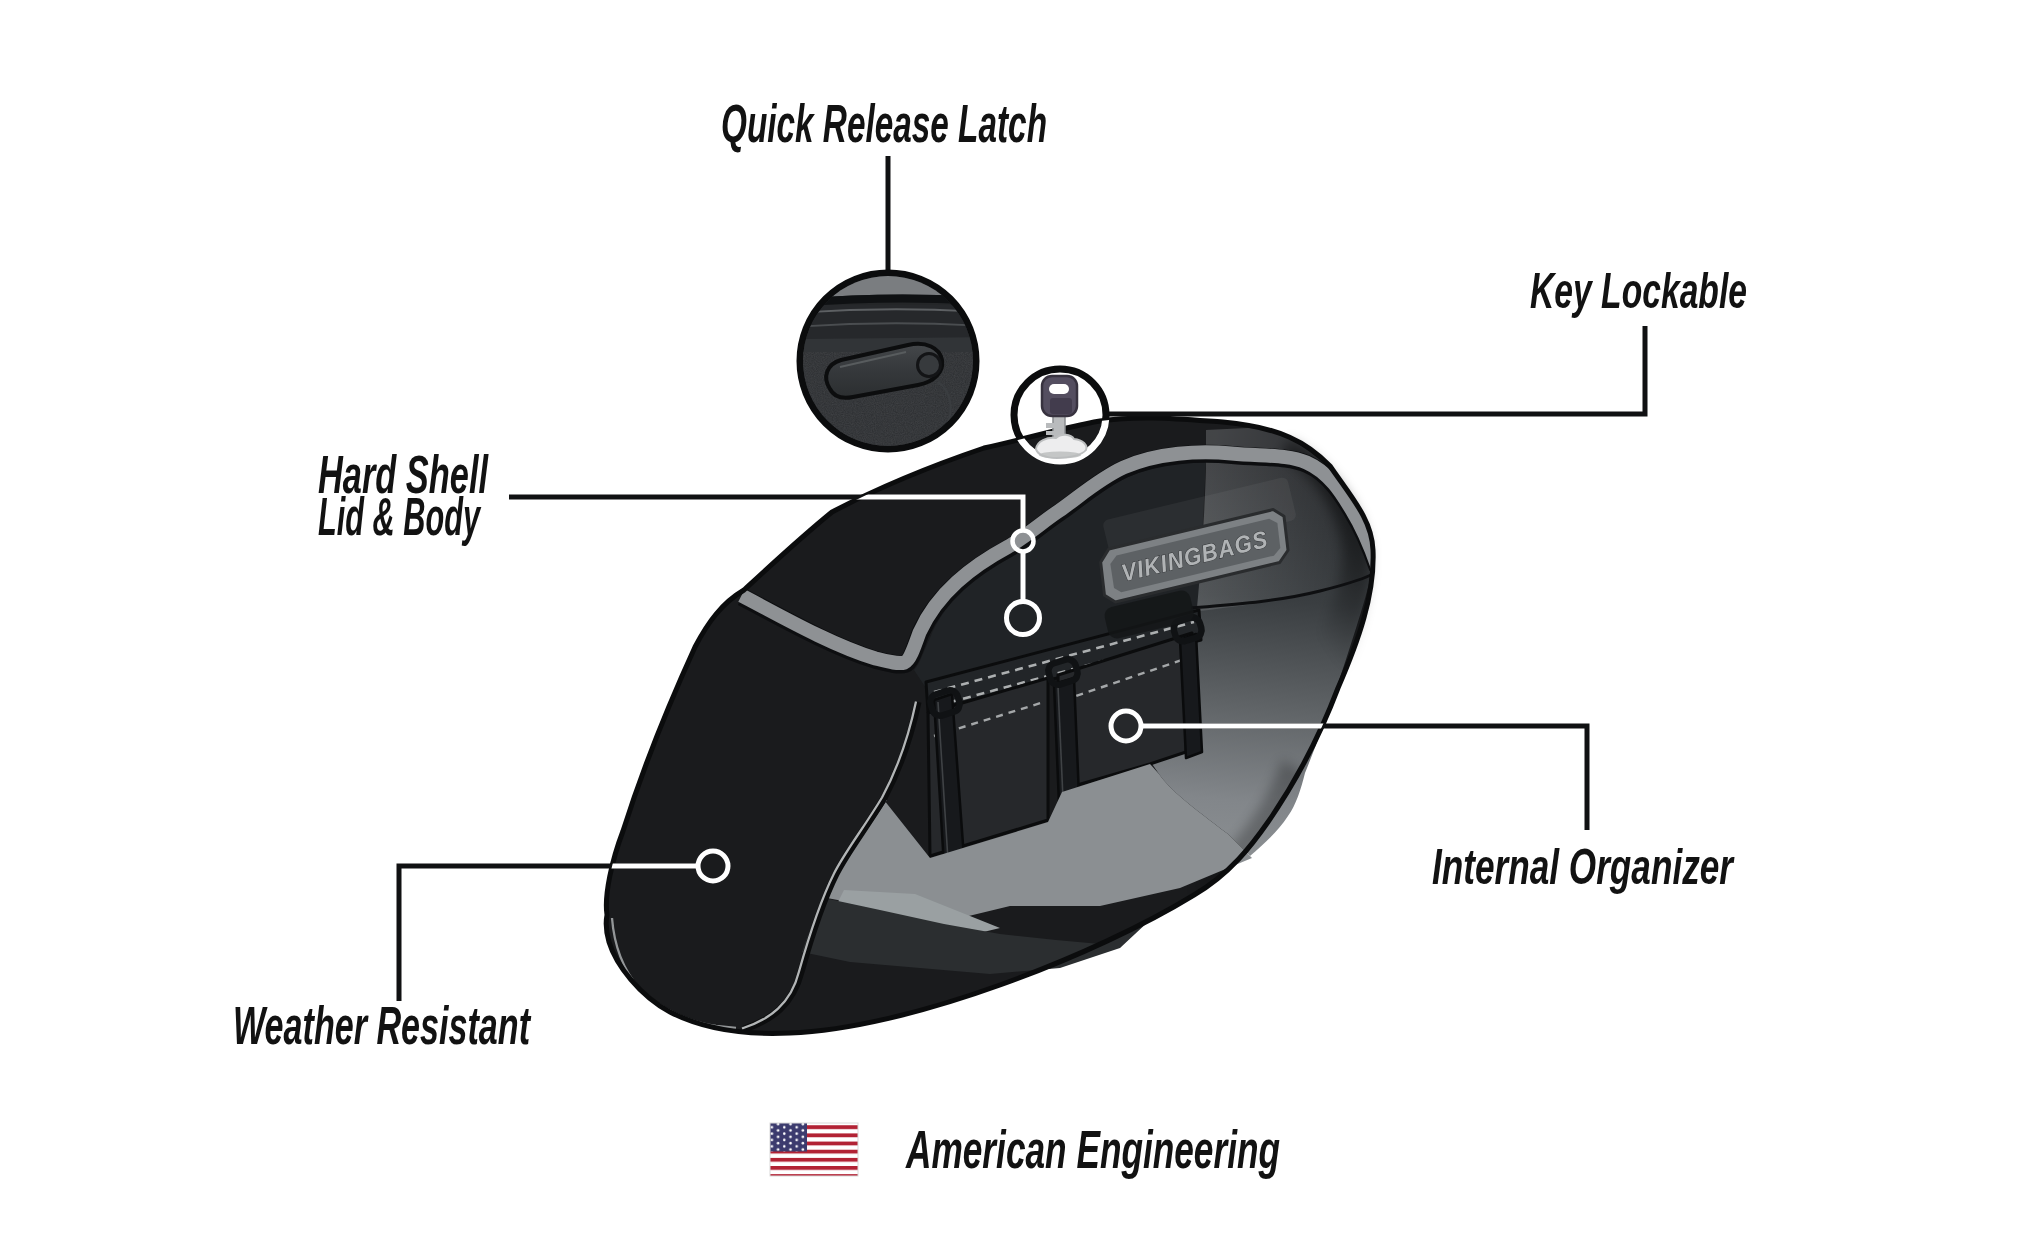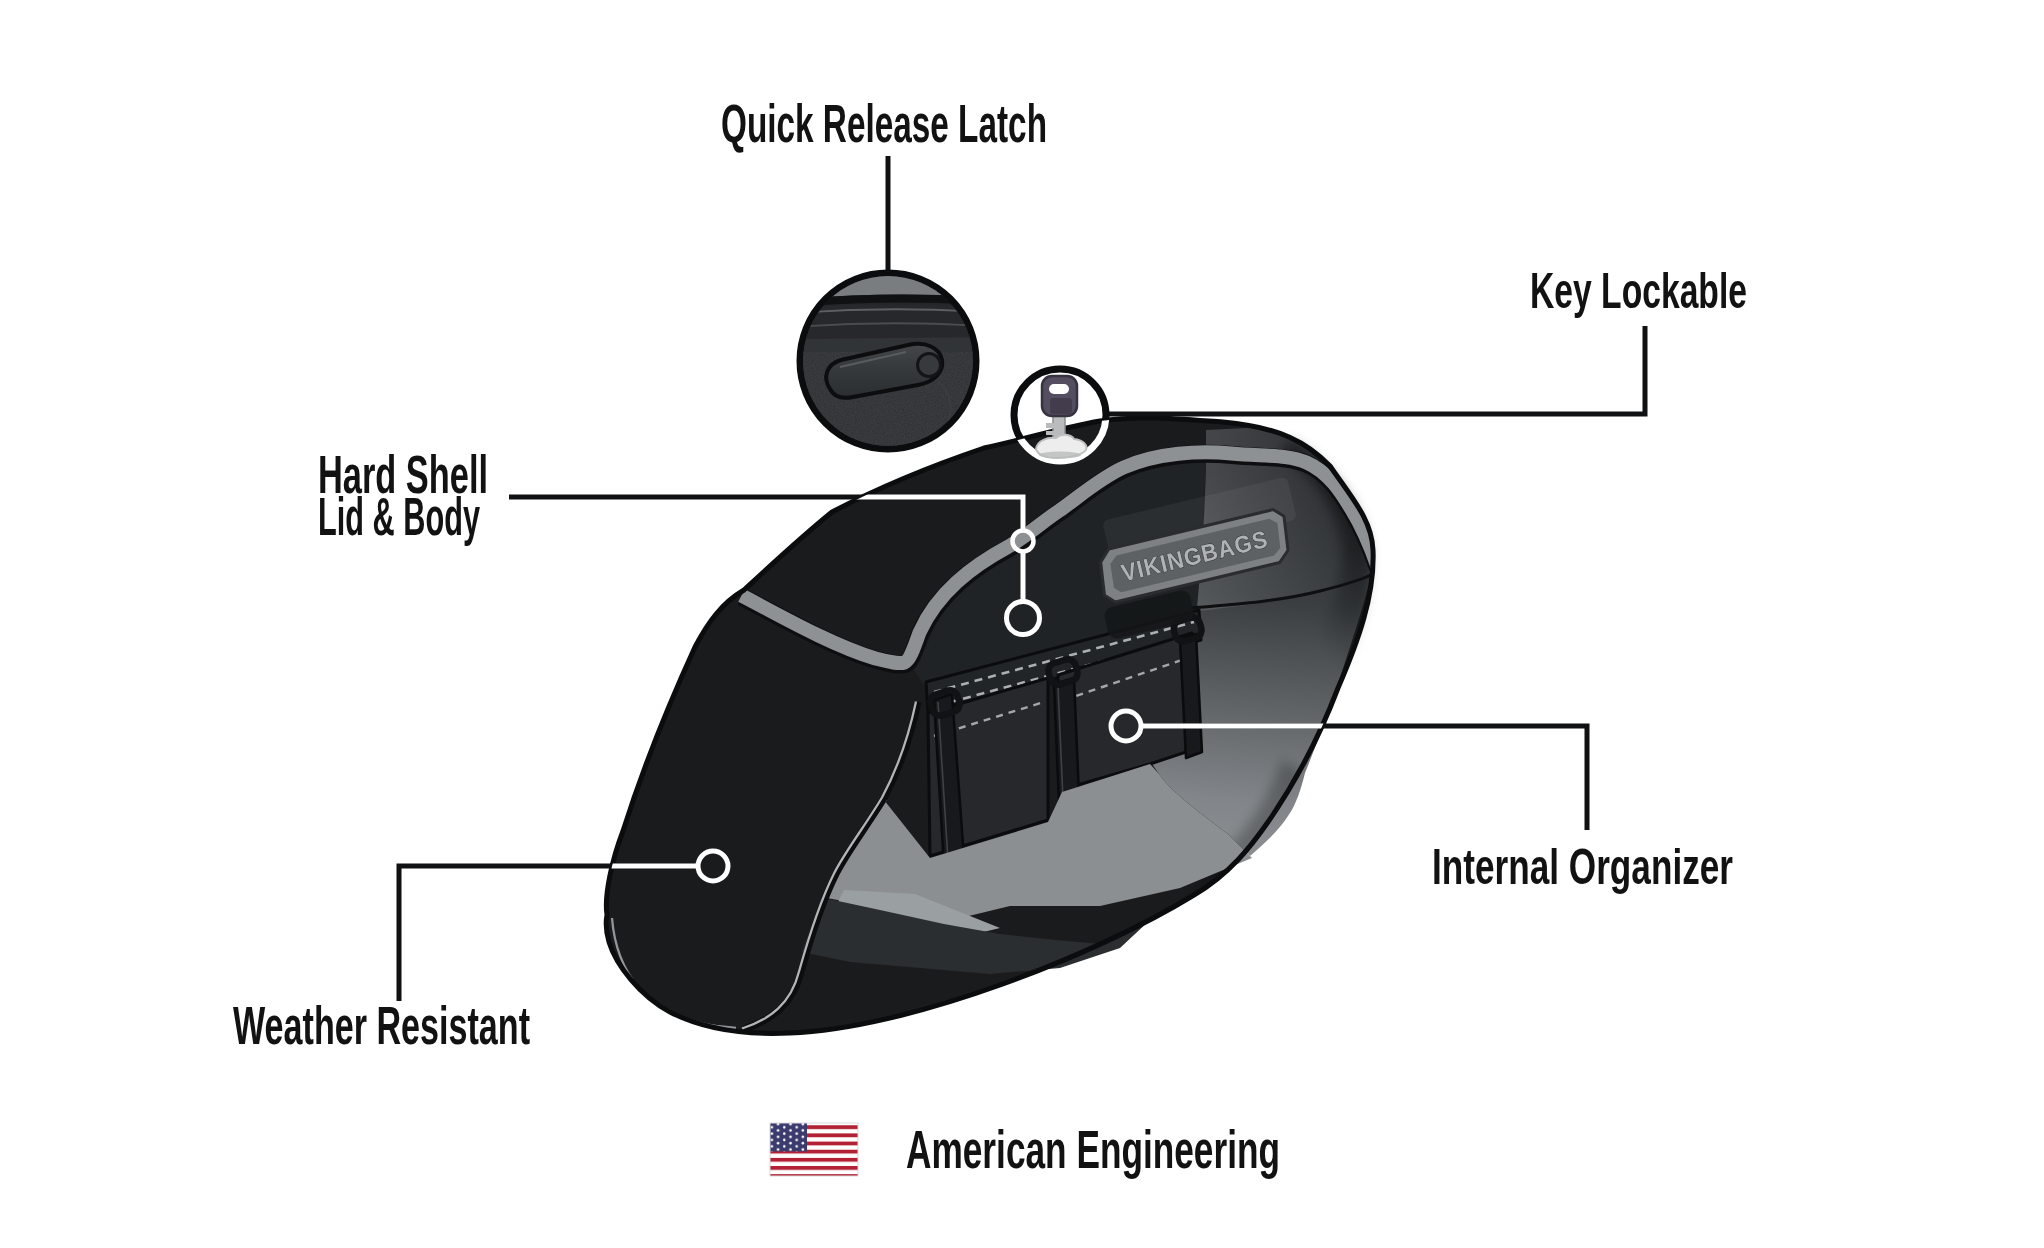--- a/index.html
+++ b/index.html
@@ -1,17 +1,17 @@
 <!DOCTYPE html>
 <html><head>
 <meta charset="utf-8">
 <style>
   html,body{margin:0;padding:0;background:#ffffff;}
   body{width:2044px;height:1248px;overflow:hidden;font-family:"Liberation Sans",sans-serif;}
-  .stage{position:relative;width:2044px;height:1011px;}
+  .stage{position:relative;width:2044px;height:1011px;font-style:italic;}
   svg{display:block;}
   text{font-family:"Liberation Sans",sans-serif;font-weight:bold;fill:#121212;}
 </style>
 </head>
 <body>
 
 <div class="stage">
 <svg width="2044" height="1248" viewBox="0 0 2044 1248">
   <defs>
 

